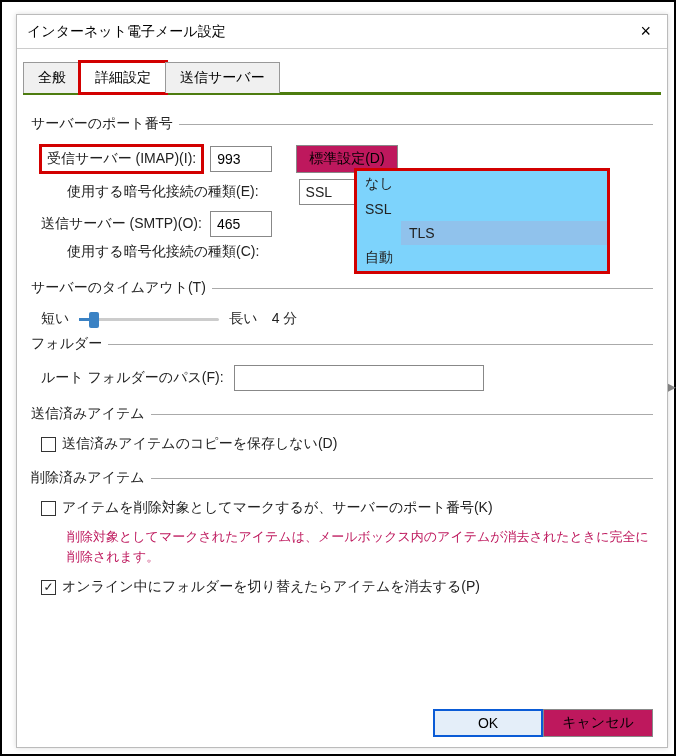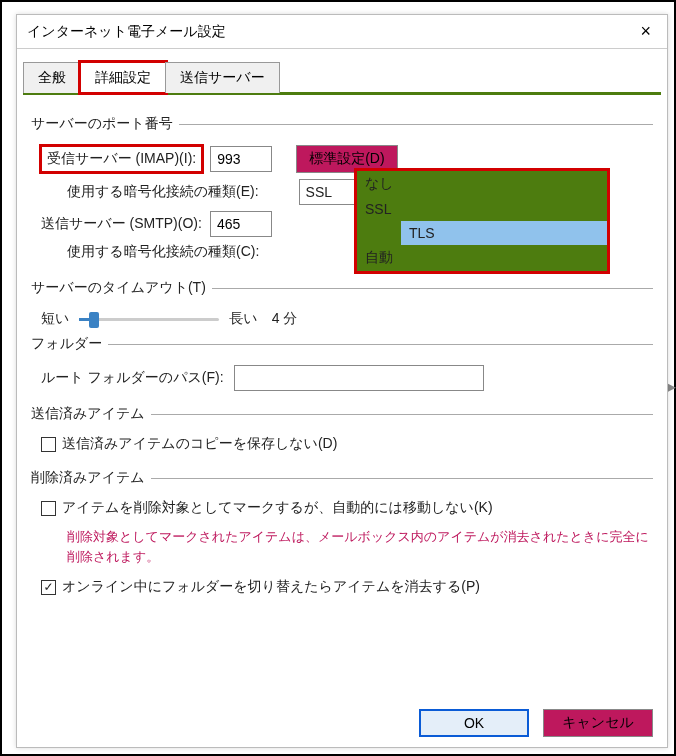--- a/index.html
+++ b/index.html
@@ -16,32 +16,32 @@
     .content { padding: 14px 14px 8px 14px; font-size:14px; color:#222; position:relative; }
     .group-label { font-size:14px; margin-top:6px; padding-bottom:6px; display:flex; align-items:center; }
     .group-label::after { content:""; flex:1; height:1px; background:#aaa; margin-left:6px; }
     .row { display:flex; align-items:center; margin:6px 0 6px 10px; }
     .lbl { white-space:nowrap; }
     .in-text { border:1px solid #888; background:#fff; height:26px; font-size:14px; padding:2px 6px;}
     .btn { border:1px solid #888; background:#be185d; height:28px; font-size:14px; padding:2px 12px; cursor:pointer;}
     .sel { border:1px solid #888; background:#fff; height:26px; font-size:14px; padding:2px 20px 2px 6px; width:250px; position:relative; display:flex; align-items:center;}
     .sel .caret { position:absolute; right:2px; top:2px; bottom:2px; width:18px; border:1px solid #888; display:flex; align-items:center; justify-content:center;}
     .caret svg { width:10px; height:10px;}
-    .dropdown { position:absolute; left:339px; top:75px; width:252px; border:1px solid #000; background:#4d7c0f; z-index:5; font-size:14px;}
+    .dropdown { position:absolute; left:339px; top:75px; width:252px; border:1px solid #000; background:#7dd3fc; z-index:5; font-size:14px;}
     .dropdown .opt { padding:4px 8px;}
     .dropdown .opt.selected { background:#90c2ec;margin-left:44px; }
     .slider-row { display:flex; align-items:center; margin:6px 0 6px 10px;}
     .slider { width:140px; height:20px; position:relative; margin:0 10px;}
     .slider::before { content:""; position:absolute; left:0; right:0; top:9px; height:3px; background:#ccc; border-radius:2px;}
     .slider .fill { position:absolute; left:0; width:12px; top:9px; height:3px; background:#3b82c4;}
     .slider .thumb { position:absolute; left:10px; top:3px; width:10px; height:16px; background:#3b82c4; border-radius:2px;}
     .checkbox { display:inline-flex; align-items:center; margin:6px 0 6px 10px;}
     .checkbox .box { width:15px; height:15px; border:1px solid #333; margin-right:6px; display:flex; align-items:center; justify-content:center; font-size:12px;}
     .subtext { font-size:13px; color:#be185d; margin:4px 0 6px 36px; line-height:1.5;}
-    .btnrow { position:absolute; right:14px; bottom:10px; display:flex; gap:14px;margin-top:20px;}
+    .btnrow { position:absolute; right:14px; bottom:10px; display:flex; gap:0;margin-top:20px;}
     .btn.primary { border:2px solid #0a5bd6; background:#e4eef9; width:110px;}
     .btn.secondary { width:110px;}
     .side-arrow { position:absolute; right:-2px; top:372px; font-size:24px; color:#888; line-height:1;}
   </style>
 </head>
 <body>
 
 <div class="frame">
   <div class="side-arrow">▶</div>
   <div class="inner">
@@ -123,21 +123,21 @@
       <label class="checkbox">
         <span class="box"></span>
           <span>送信済みアイテムのコピーを保存しない(D)</span>
       </label>
 
       <div class="group-label" style="margin-top:10px;">
           <span>削除済みアイテム</span>
         </div>
       <label class="checkbox">
         <span class="box"></span>
-          <span>アイテムを削除対象としてマークするが、自動的には移動しない(K)</span>
+          <span>アイテムを削除対象としてマークするが、サーバーのポート番号(K)</span>
       </label>
       <div class="subtext">削除対象としてマークされたアイテムは、メールボックス内のアイテムが消去されたときに完全に削除されます。</div>
       <label class="checkbox">
         <span class="box">✓</span>
           <span>オンライン中にフォルダーを切り替えたらアイテムを消去する(P)</span>
       </label>
     </div>
 
     <div class="btnrow">
       <button class="btn primary">OK</button>

